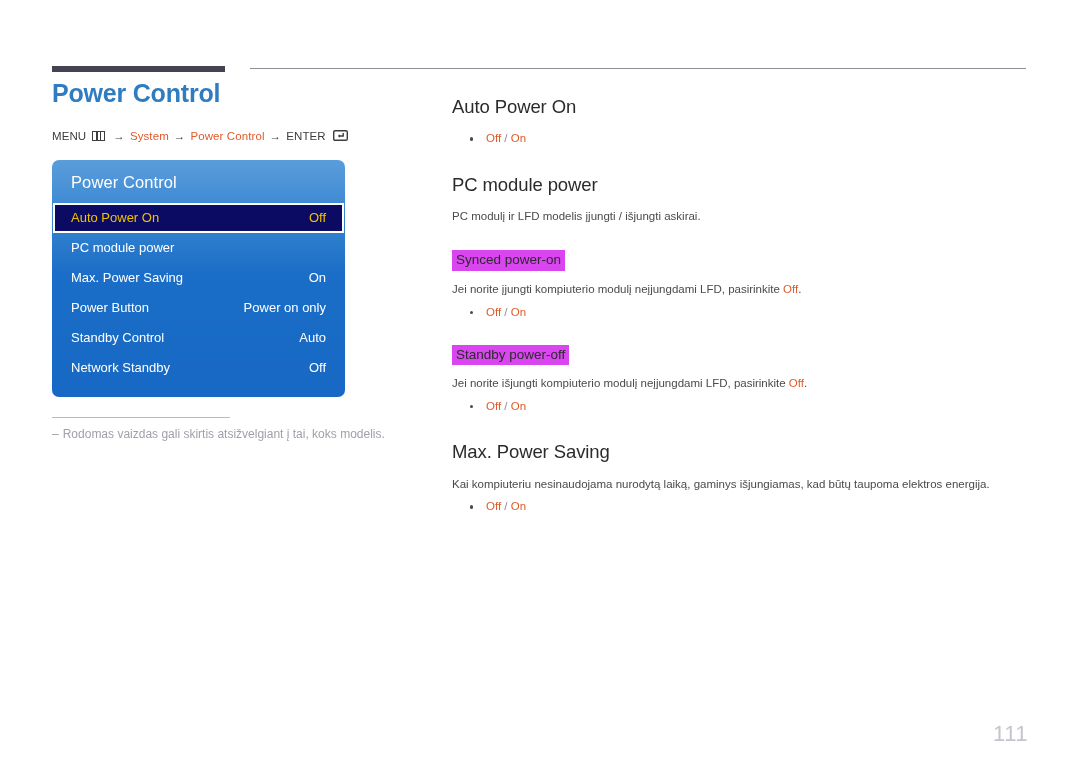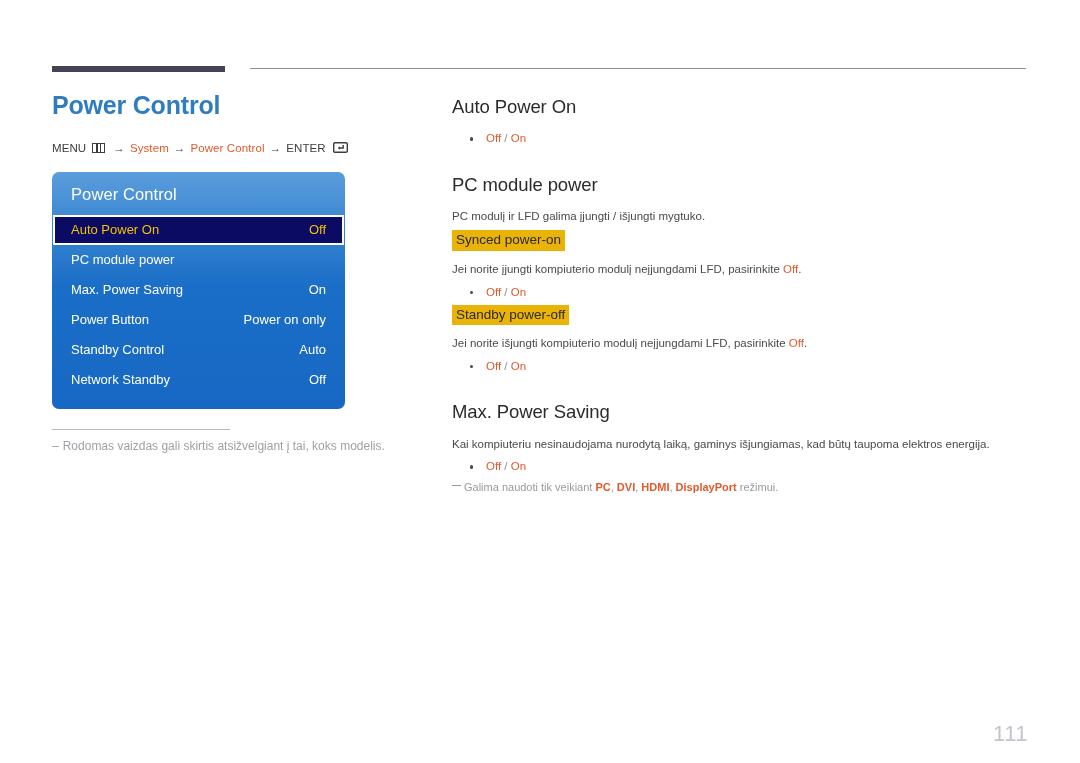--- a/index.html
+++ b/index.html
@@ -39,21 +39,21 @@
     top: 4px;
     width: 776px;
     height: 1px;
     background: #8d8d95;
   }
 
   
   #left-col {
     position: absolute;
     left: 52px;
-    top: 92px;
+    top: 80px;
     width: 360px;
   }
   #page-title {
     font-size: 25px;
     font-weight: bold;
     color: #2f7cc0;
     letter-spacing: -0.2px;
     margin: 0 0 22px 0;
     line-height: 1.1;
   }
@@ -177,25 +177,25 @@
   }
   .sec-title.spaced { margin-top: 26px; }
   .sec-body {
     font-size: 11.5px;
     color: #4a4a4a;
     line-height: 1.45;
     margin: 0 0 6px 0;
   }
   .badge {
     display: inline-block;
-    background: #eab308;
+    background: #d946ef;
     color: #2b2b2b;
     font-size: 13.5px;
     padding: 2px 4px 3px 4px;
-    margin: 0 0 10px 0;
+    margin: 20px 0 10px 0;
     line-height: 1.15;
   }
   ul.opts {
     list-style: none;
     margin: 0 0 4px 0;
     padding: 0 0 0 18px;
   }
   ul.opts li {
     position: relative;
     font-size: 11.5px;
@@ -313,35 +313,34 @@
 </div>
 
 <div id="right-col">
 
   <h2 class="sec-title">Auto Power On</h2>
   <ul class="opts">
     <li><span class="accent">Off</span> <span class="sep">/</span> <span class="accent">On</span></li>
   </ul>
 
   <h2 class="sec-title spaced">PC module power</h2>
-  <p class="sec-body">PC modulį ir LFD galima įjungti / išjungti mygtuko.</p>
+  <p class="sec-body">PC modulį ir LFD modelis įjungti / išjungti askirai.</p>
 
   <div><span class="badge">Synced power-on</span></div>
   <p class="sec-body"><span>Jei norite įjungti kompiuterio modulį neįjungdami LFD, pasirinkite </span><span class="accent">Off</span><span>.</span></p>
   <ul class="opts">
     <li><span class="accent">Off</span> <span class="sep">/</span> <span class="accent">On</span></li>
   </ul>
 
   <div><span class="badge">Standby power-off</span></div>
   <p class="sec-body"><span>Jei norite išjungti kompiuterio modulį neįjungdami LFD, pasirinkite </span><span class="accent">Off</span><span>.</span></p>
   <ul class="opts">
     <li><span class="accent">Off</span> <span class="sep">/</span> <span class="accent">On</span></li>
   </ul>
 
   <h2 class="sec-title spaced">Max. Power Saving</h2>
   <p class="sec-body">Kai kompiuteriu nesinaudojama nurodytą laiką, gaminys išjungiamas, kad būtų taupoma elektros energija.</p>
   <ul class="opts">
     <li><span class="accent">Off</span> <span class="sep">/</span> <span class="accent">On</span></li>
   </ul>
-  <p class="footnote"><span class="fn-dash"></span><span>Galima naudoti tik veikiant </span><span class="accent-b">PC</span>, <span class="accent-b">DVI</span>, <span class="accent-b">HDMI</span>, <span class="accent-b">DisplayPort</span><span> režimui.</span></p>
 </div>
 
 <div id="page-number">111</div>
 
 </body></html>

